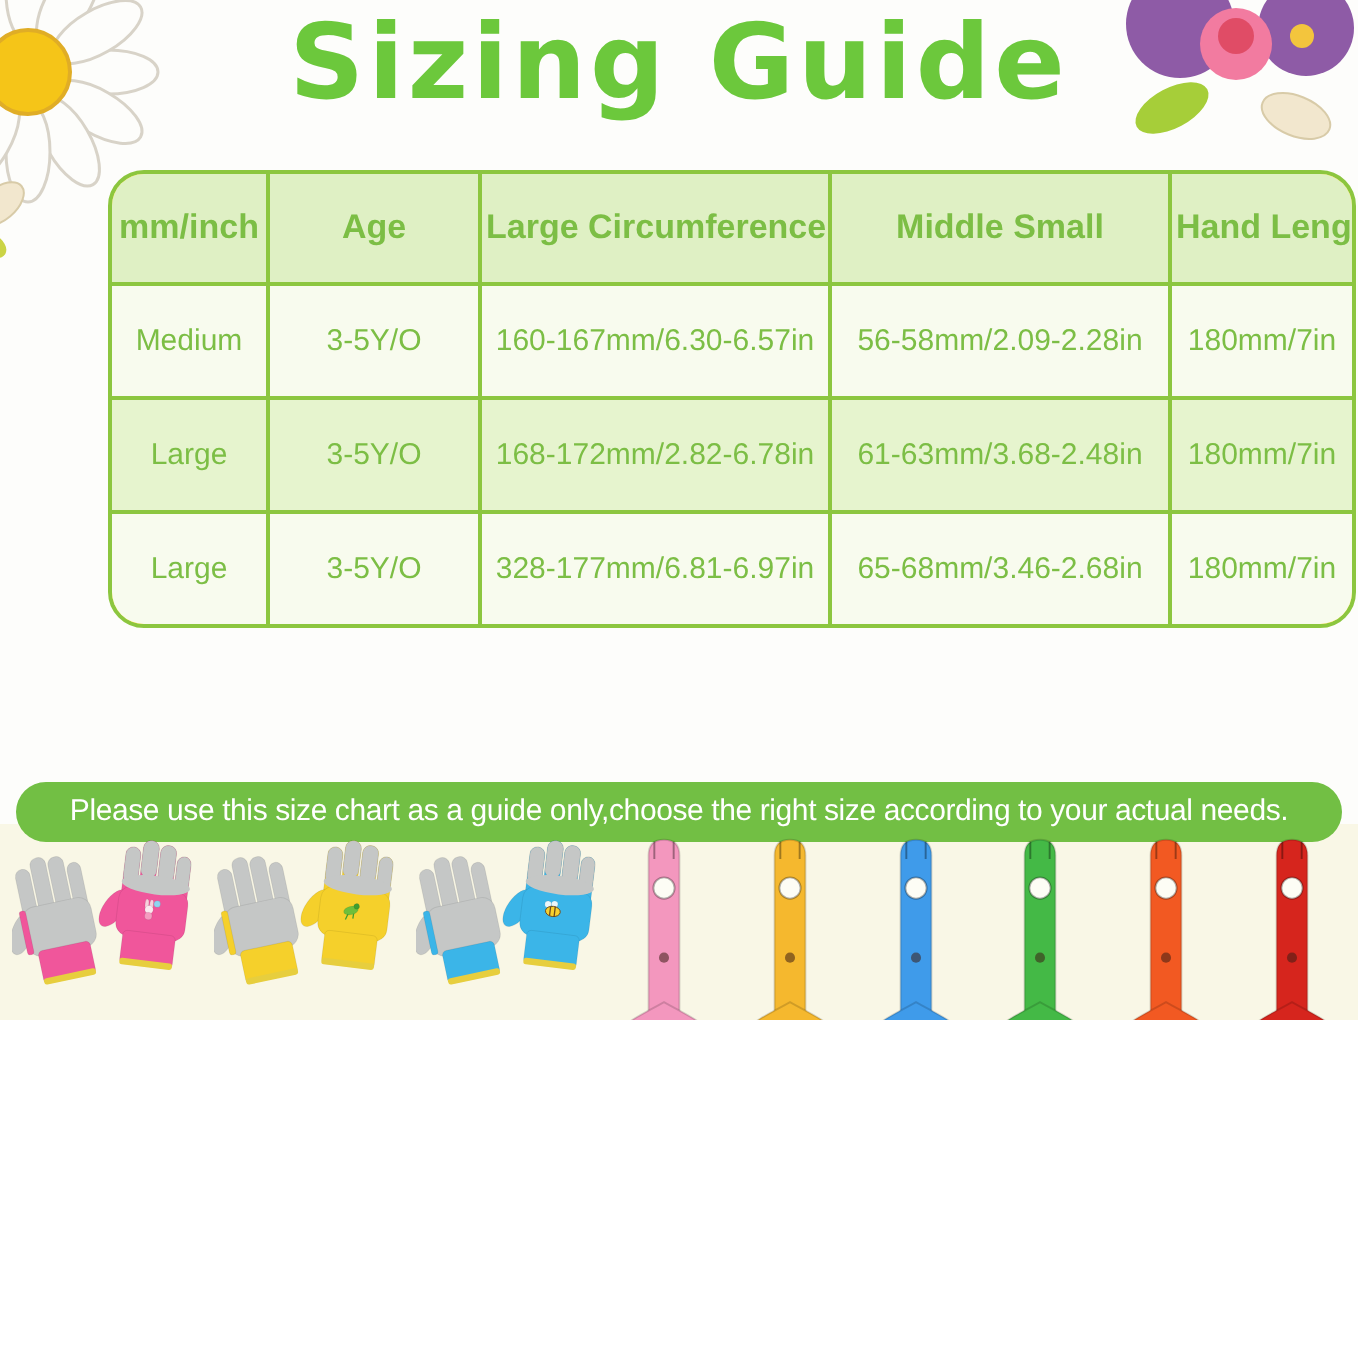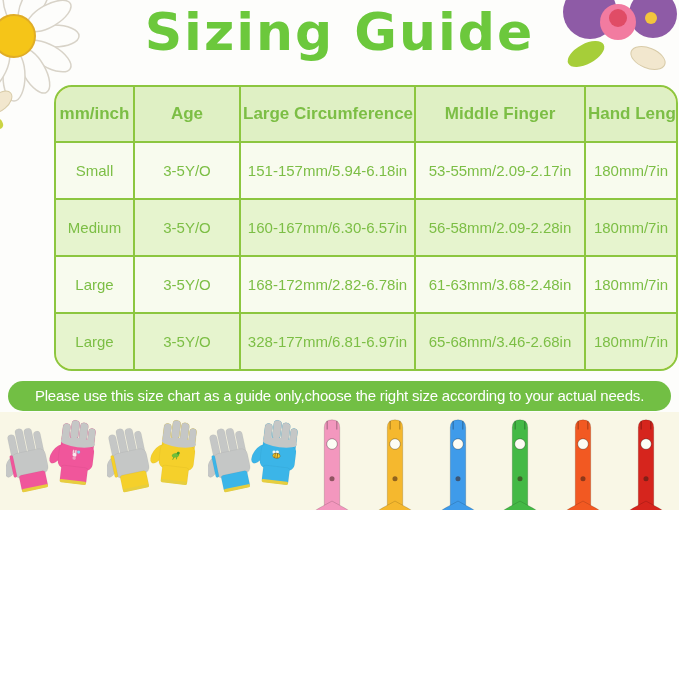--- a/index.html
+++ b/index.html
@@ -23,21 +23,21 @@
     text-align:center;vertical-align:middle;color:#7CBE45;padding:0 2px;
     overflow:hidden;white-space:nowrap;
   }
   table.size th{height:54px;font-size:17px;font-weight:bold;background:#DFF0C4;}
   table.size td{height:55px;font-size:15px;}
   table.size th:last-child,table.size td:last-child{border-right:none;}
   table.size tr:last-child td{border-bottom:none;}
   table.size tbody tr:nth-child(odd) td{background:#F8FBEE;}
   table.size tbody tr:nth-child(even) td{background:#E6F4CE;}
   .banner{
-    position:absolute;left:8px;top:381px;width:663px;height:30px;border-radius:15px;
+    position:absolute;left:8px;top:391px;width:663px;height:30px;border-radius:15px;
     background:#72BF44;color:#fff;font-size:15px;line-height:30px;text-align:center;
     letter-spacing:-0.2px;white-space:nowrap;
   }
   .gloves-row{position:absolute;left:6px;width:296px;display:flex;justify-content:space-between;}
   .gloves-row.r1{top:418px;}
   .gloves-row.r2{top:524px;}
   .shovels{position:absolute;left:303px;top:416px;width:372px;height:204px;
     display:flex;justify-content:space-between;}
   .caption{
     position:absolute;top:640px;font-weight:bold;font-size:23px;color:#5CB531;text-align:center;
@@ -122,32 +122,25 @@
           <col style="width: 106px;">
           <col style="width: 175px;">
           <col style="width: 170px;">
           <col style="width: 91px;">
         </colgroup>
       <thead>
           <tr>
             <th>mm/inch</th>
             <th>Age</th>
             <th>Large Circumference</th>
-            <th>Middle Finger</th>
+            <th>Middle Small</th>
             <th>Hand Length</th>
           </tr>
         </thead>
       <tbody>
-          <tr>
-            <td>Small</td>
-            <td>3-5Y/O</td>
-            <td>151-157mm/5.94-6.18in</td>
-            <td>53-55mm/2.09-2.17in</td>
-            <td>180mm/7in</td>
-          </tr>
           <tr>
             <td>Medium</td>
             <td>3-5Y/O</td>
             <td>160-167mm/6.30-6.57in</td>
             <td>56-58mm/2.09-2.28in</td>
             <td>180mm/7in</td>
           </tr>
           <tr>
             <td>Large</td>
             <td>3-5Y/O</td>

